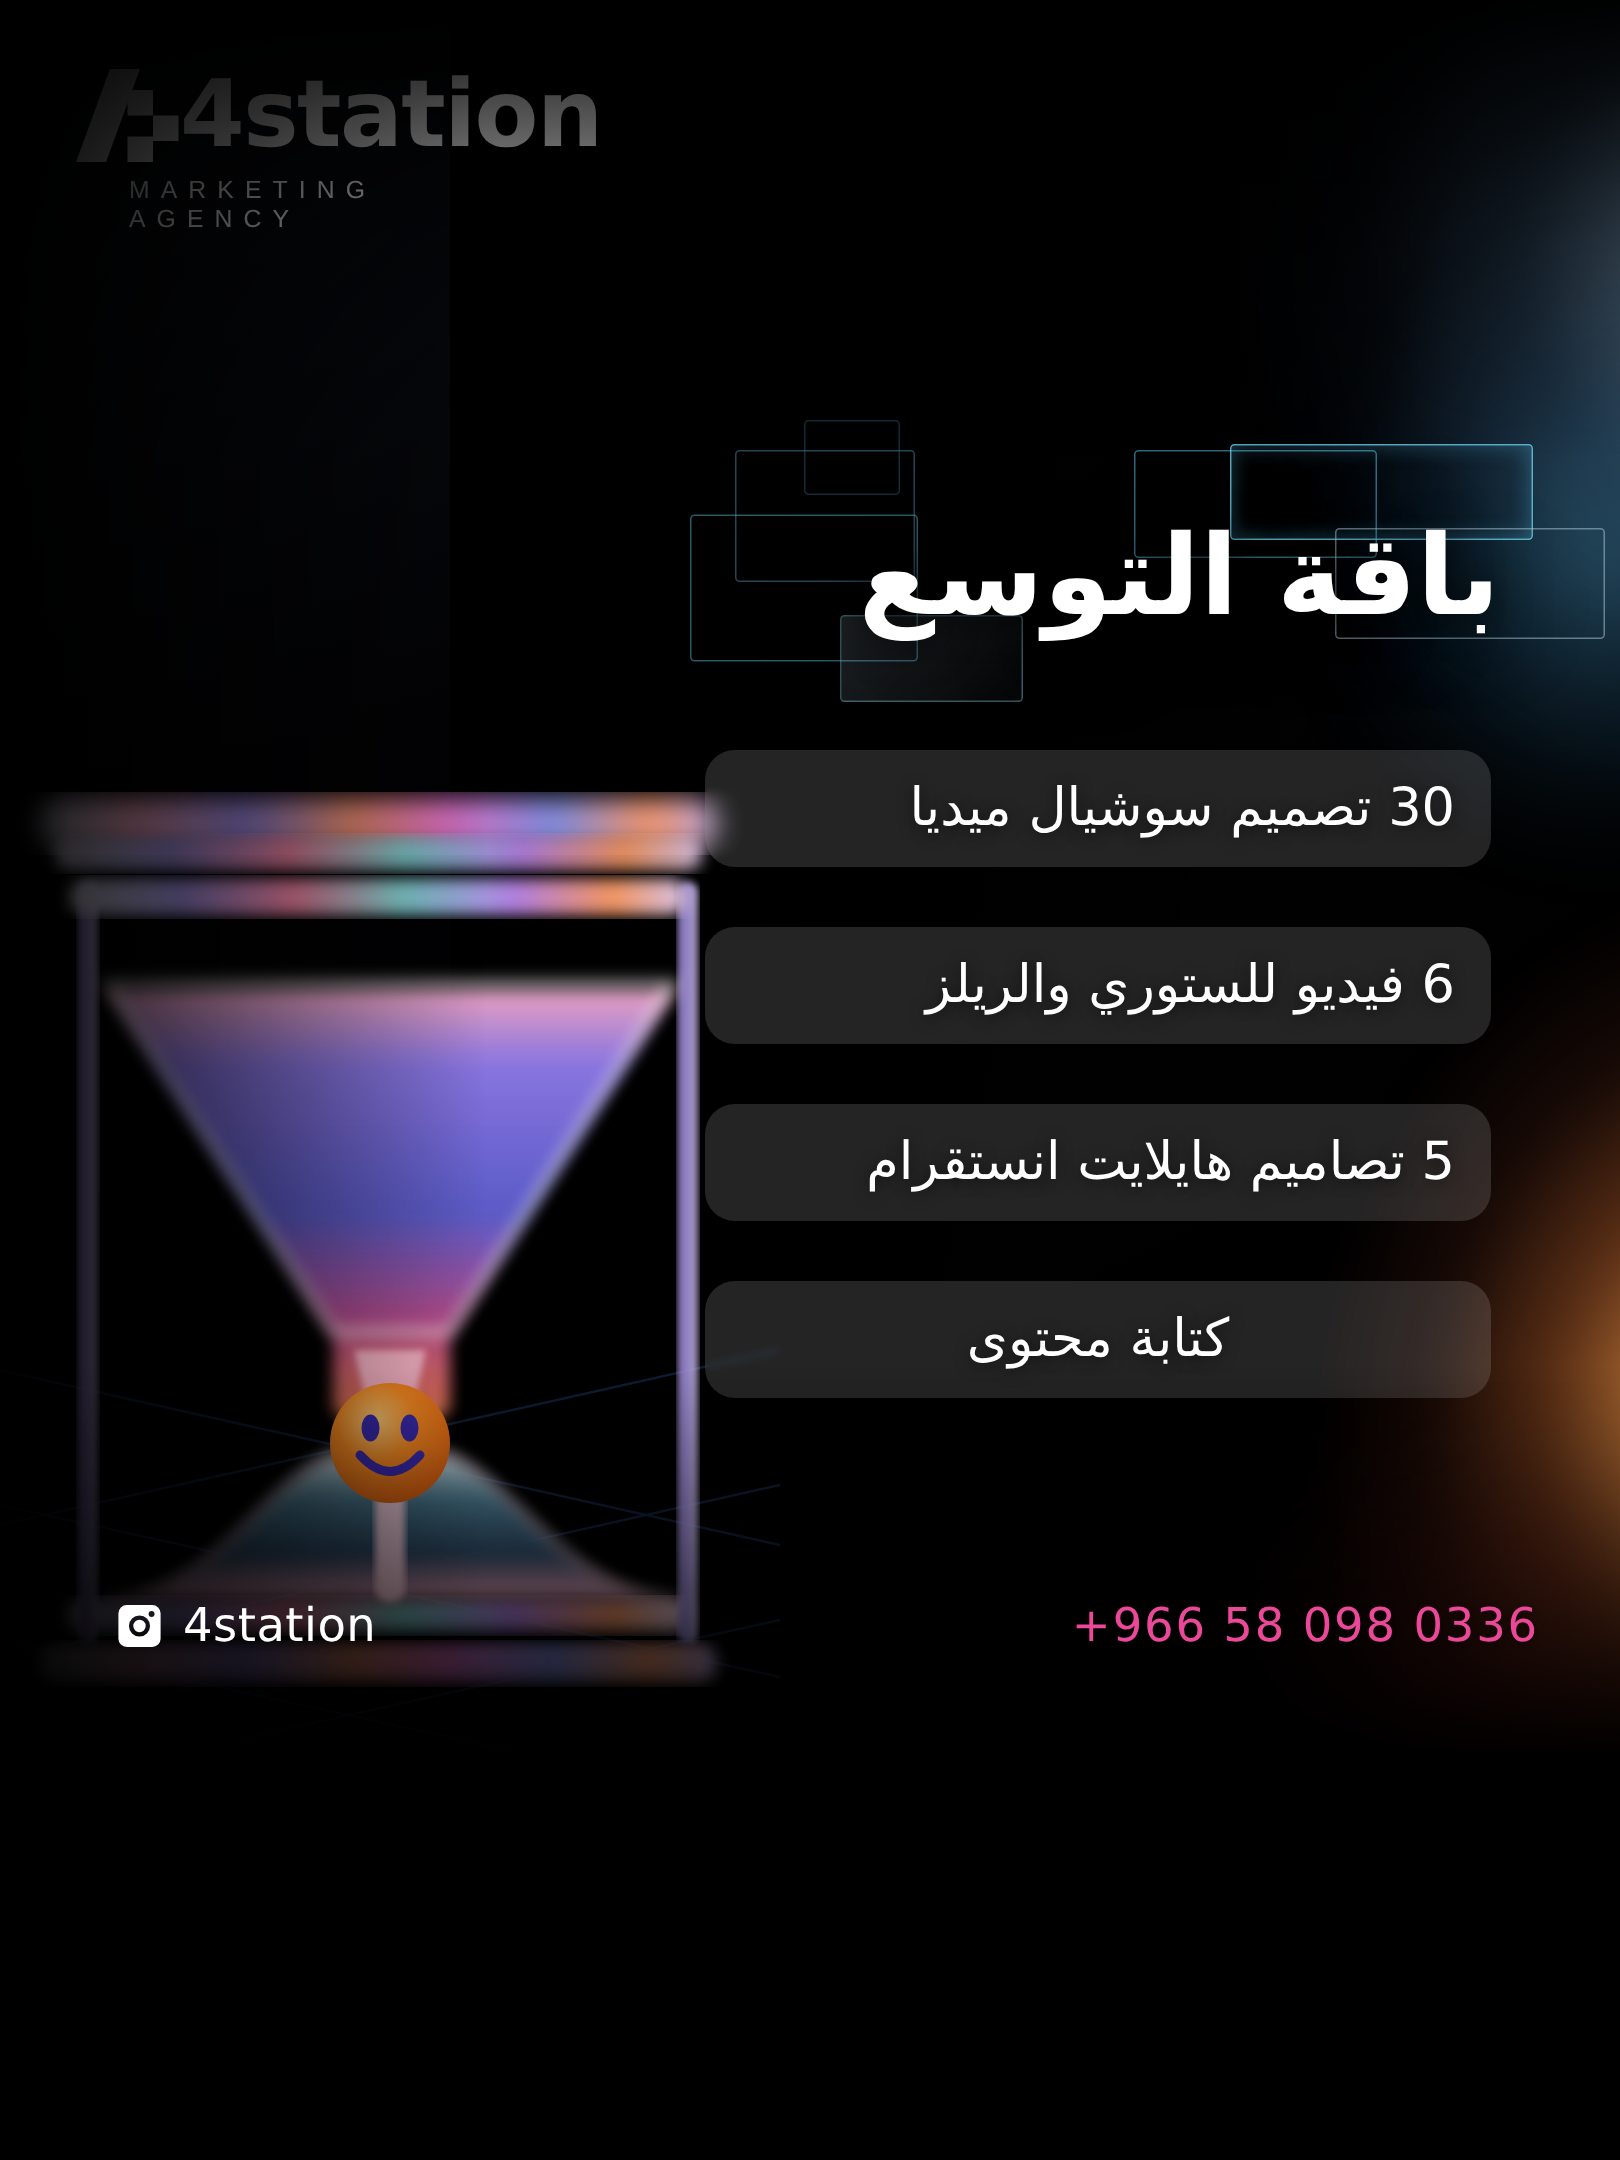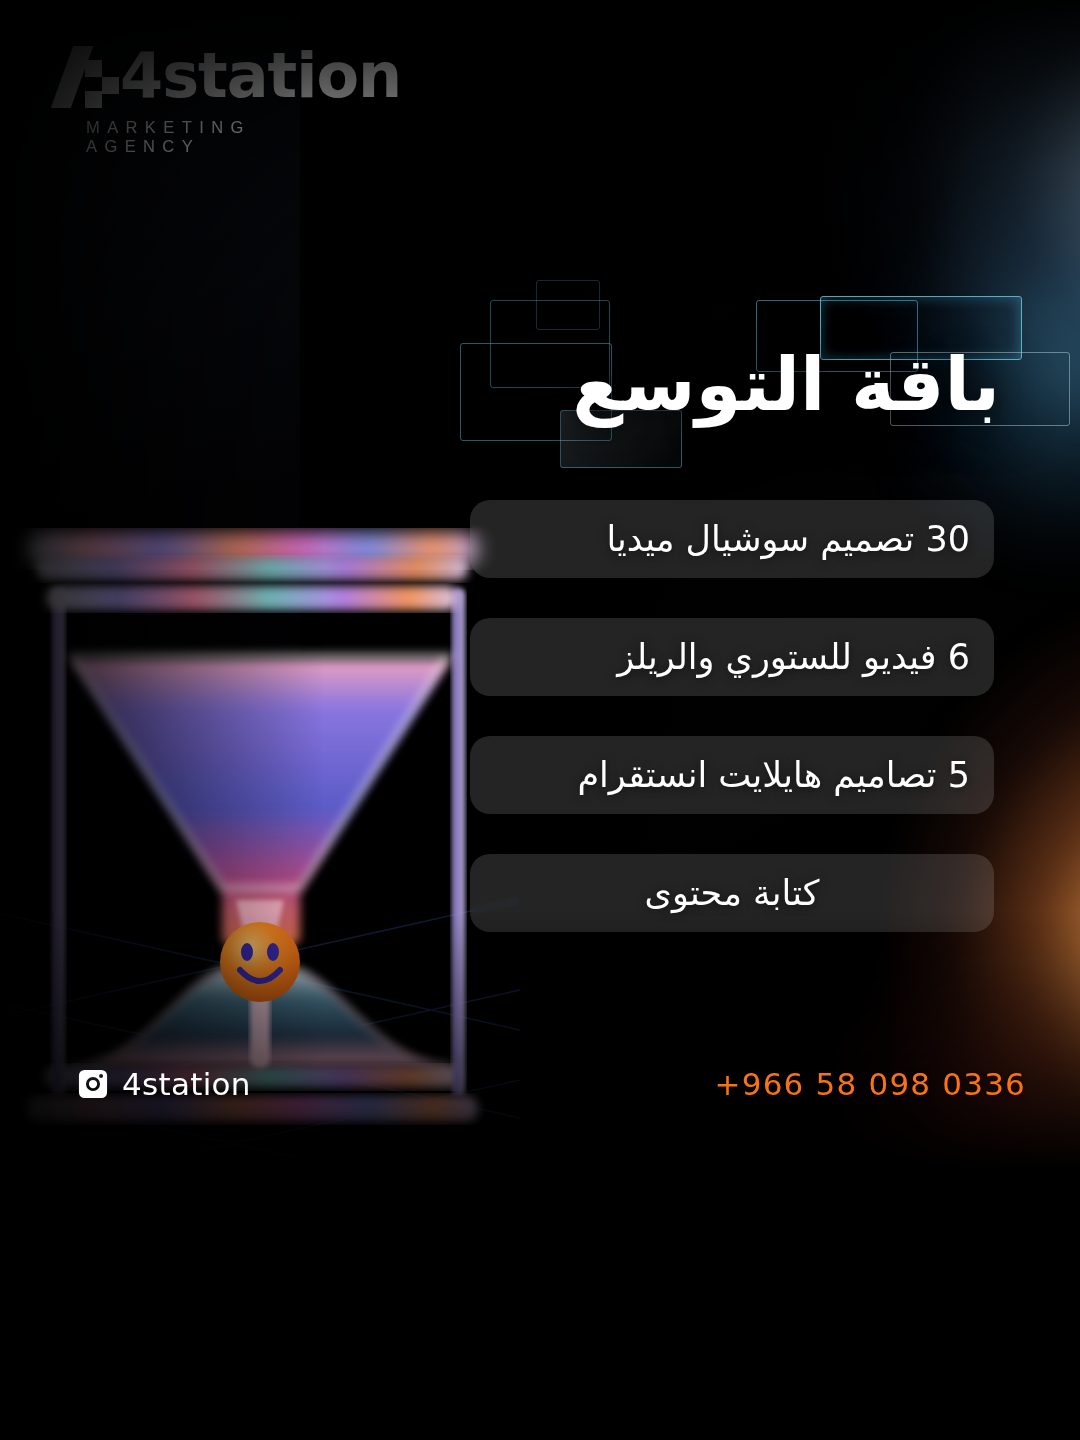--- a/index.html
+++ b/index.html
@@ -144,21 +144,21 @@
   .footer{
     position:absolute;left:0;right:0;bottom:54px;height:48px;
   }
   .handle{
     position:absolute;left:78px;top:0;display:flex;align-items:center;gap:14px;direction:ltr;
   }
   .ig{width:30px;height:30px;flex:0 0 auto;}
   .handle-text{font-size:31px;color:#fff;font-weight:400;letter-spacing:.3px;}
   .phone{
     position:absolute;right:54px;top:0;direction:ltr;
-    font-size:31px;color:#f97316;letter-spacing:1.2px;font-weight:400;
+    font-size:31px;color:#ec4899;letter-spacing:1.2px;font-weight:400;
     text-shadow:0 1px 8px rgba(0,0,0,.6);
   }
 </style>
 </head>
 <body>
 
 <div class="poster">
 
   <div class="bg-base"></div>
   <div class="glow-cyan"></div>

